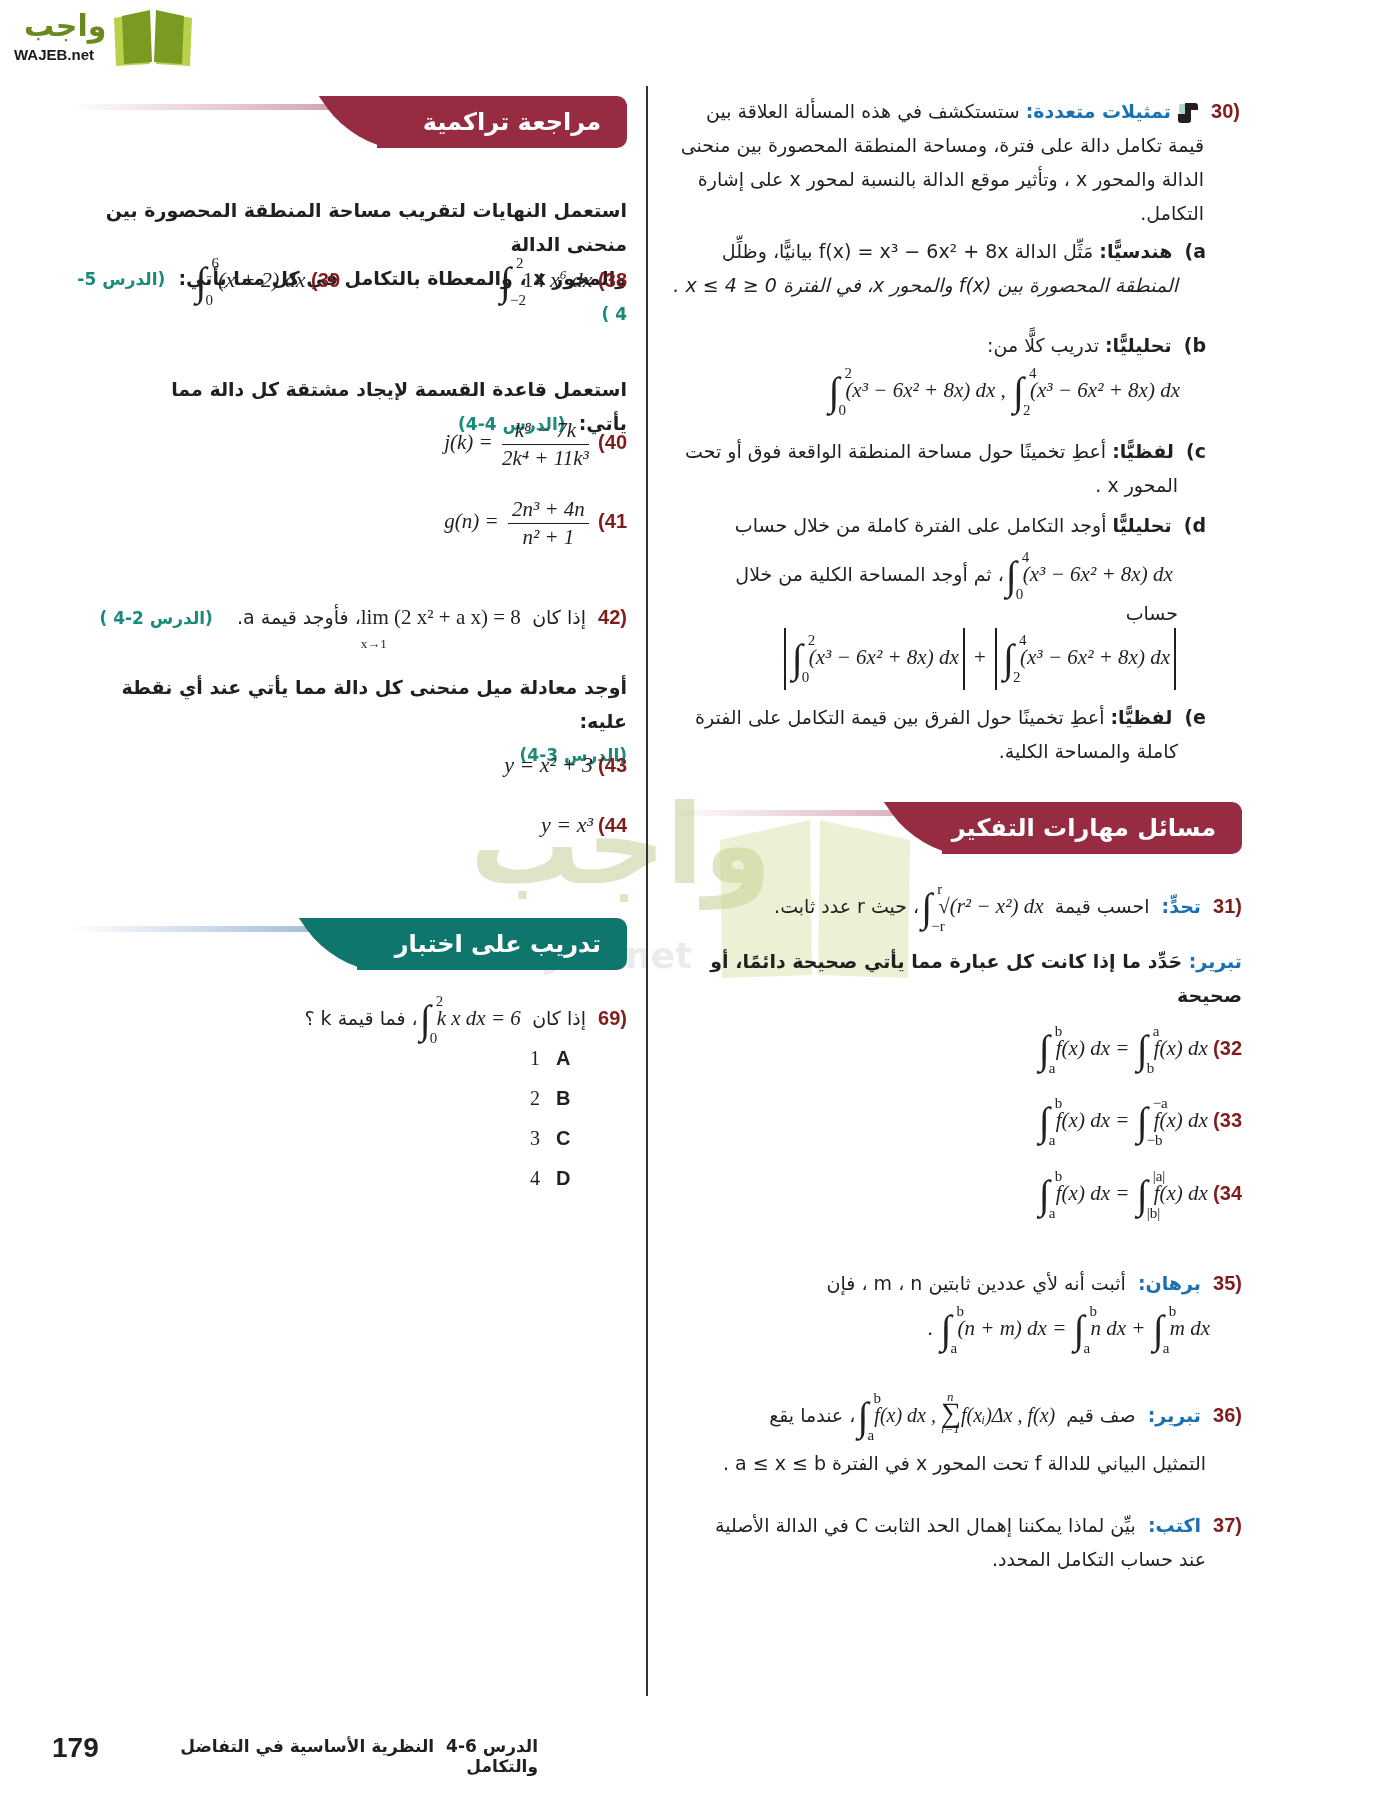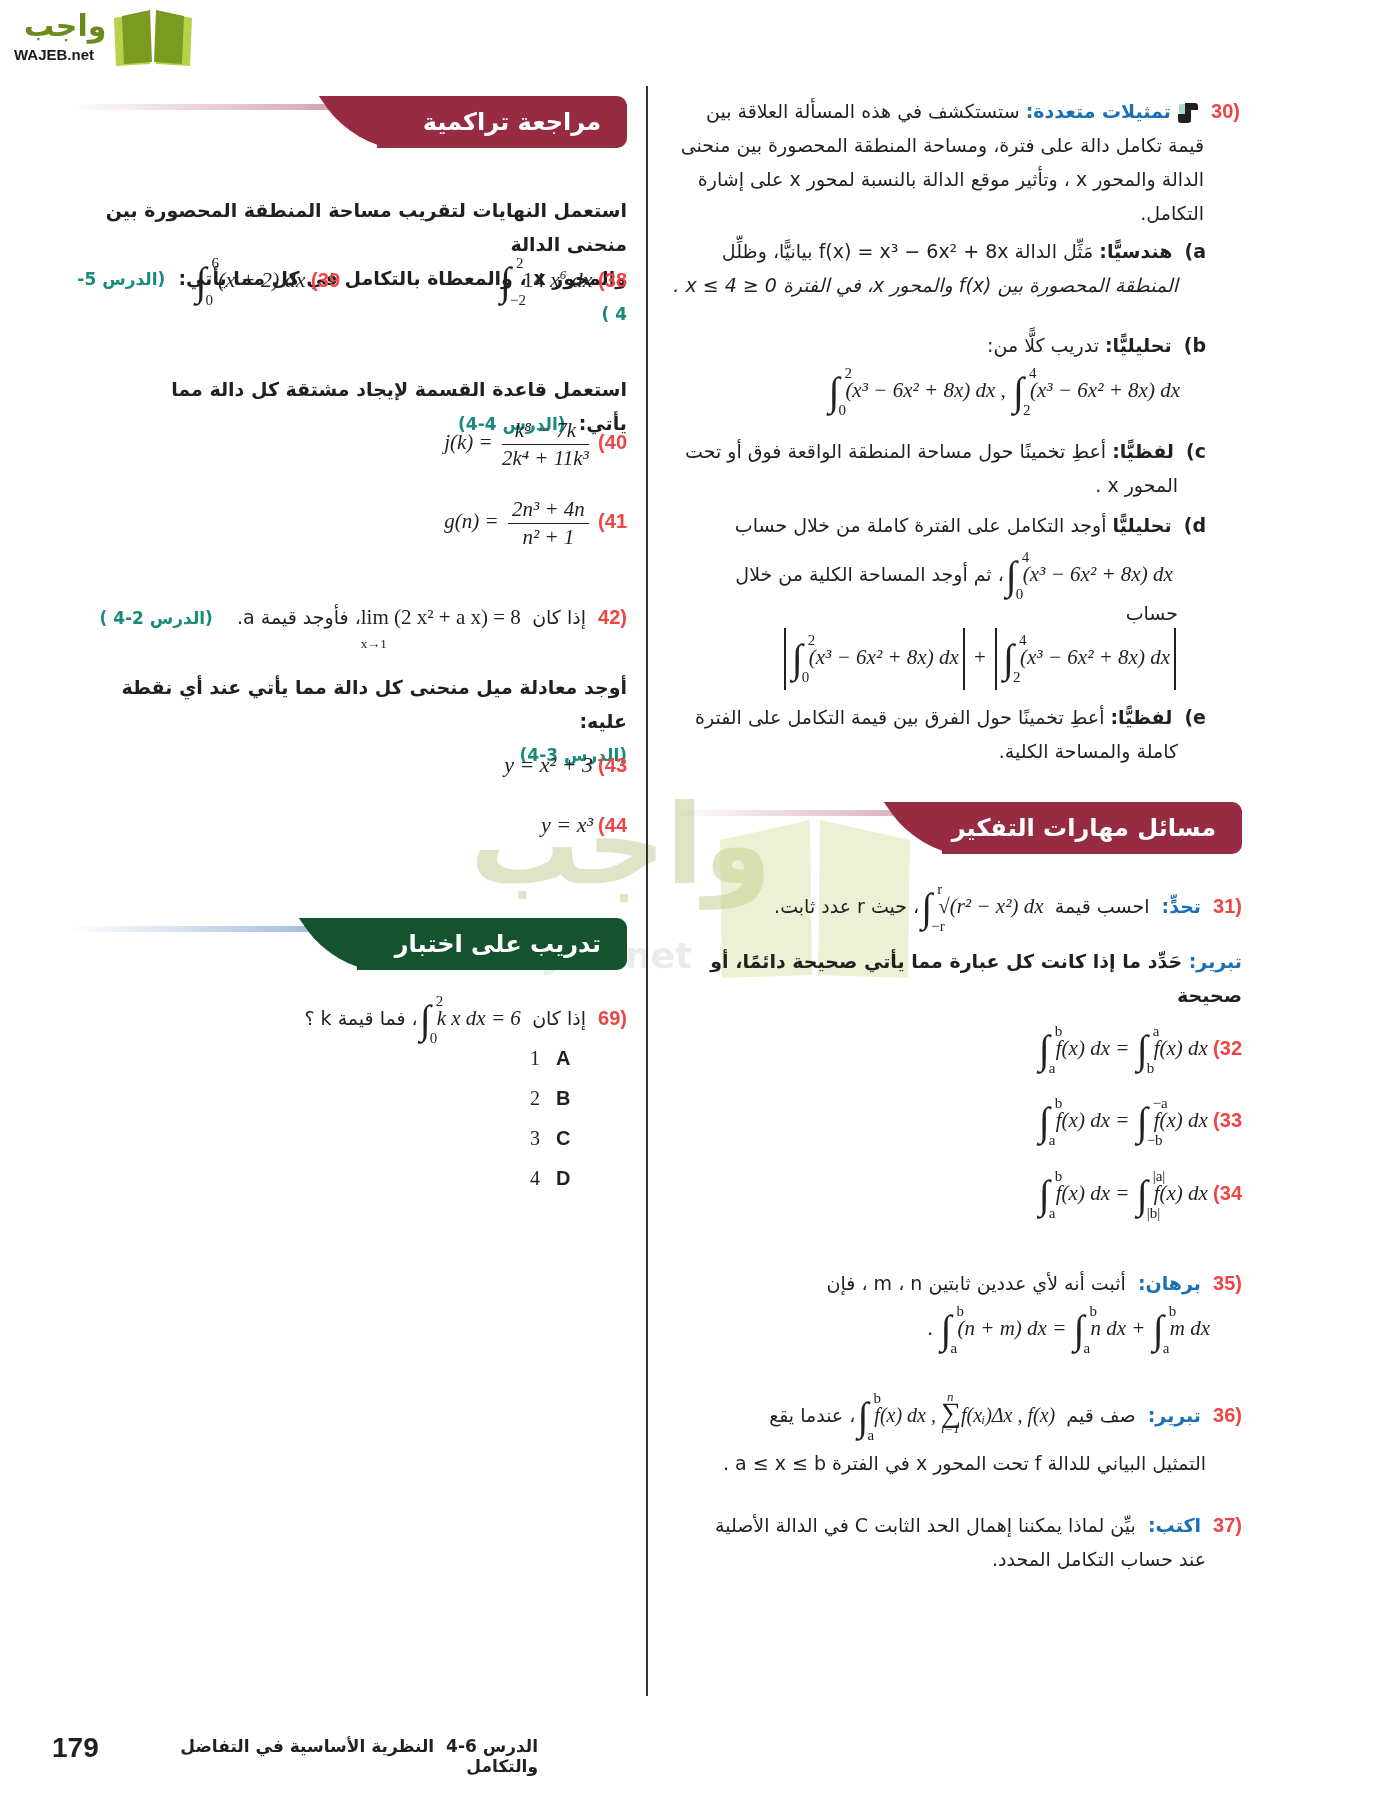--- a/index.html
+++ b/index.html
@@ -3,36 +3,36 @@
 <meta charset="utf-8">
 <style>
   html,body{margin:0;padding:0;background:#fff;}
   body{width:1375px;height:1800px;position:relative;overflow:hidden;
        font-family:"DejaVu Sans","Liberation Sans",sans-serif;color:#231f20;}
   .math{font-family:"Liberation Serif","DejaVu Serif",serif;font-style:italic;white-space:nowrap;direction:ltr;unicode-bidi:isolate;}
   .up{font-style:normal;}
   .abs{position:absolute;}
   .rtl{direction:rtl;text-align:right;}
   .ar{font-family:"DejaVu Sans","Liberation Sans",sans-serif;font-size:19px;line-height:34px;}
-  .num{font-family:"Liberation Sans","DejaVu Sans",sans-serif;font-weight:bold;font-size:20px;color:#ef4444;}
+  .num{font-family:"Liberation Sans","DejaVu Sans",sans-serif;font-weight:bold;font-size:20px;color:#7f1d1d;}
   .lbl-blue{color:#1b6fb3;font-weight:bold;}
   .lbl-dark{color:#231f20;font-weight:bold;}
   .lesson{color:#1a8a7a;font-weight:bold;font-size:17px;}
   .divider{position:absolute;left:646px;top:86px;width:2px;height:1610px;background:#333;}
   
   .banner{position:absolute;height:52px;}
   .banner .fade{position:absolute;left:0;top:8px;height:6px;right:0;}
   .banner .tab{position:absolute;right:0;top:0;height:52px;border-radius:0 10px 10px 0;
                color:#fff;font-weight:bold;font-size:24px;line-height:52px;text-align:right;padding-right:26px;box-sizing:border-box;}
   .banner .tab:before{content:"";position:absolute;left:-40px;top:0;width:80px;height:52px;border-bottom-left-radius:40px;background:inherit;transform:skewX(35deg);}
   .banner .tab span{position:relative;}
   .maroon .fade{background:linear-gradient(90deg,rgba(150,40,60,0) 0%,rgba(150,40,60,.35) 40%,#962b42 100%);}
   .maroon .tab{background:#962b42;}
   .blue .fade{background:linear-gradient(90deg,rgba(20,80,160,0) 0%,rgba(20,80,160,.35) 40%,#1556a3 100%);}
-  .blue .tab{background:#14532d;}
+  .blue .tab{background:#0f766e;}
   
   .int{position:relative;display:inline-block;font-size:40px;line-height:1;vertical-align:middle;font-style:italic;margin:0 6px 0 2px;}
   .int sup,.int sub{position:absolute;font-size:15px;font-style:normal;left:16px;}
   .int sup{top:-6px;}
   .int sub{bottom:-6px;left:10px;}
   sup.p{font-size:13px;vertical-align:super;line-height:0;}
   .frac{display:inline-block;vertical-align:middle;text-align:center;margin:0 4px;}
   .frac .n{display:block;border-bottom:1.5px solid #231f20;padding:0 4px 1px;}
   .frac .d{display:block;padding-top:1px;}
   .bar{display:inline-block;width:2px;height:62px;background:#231f20;vertical-align:middle;margin:0 4px;}

